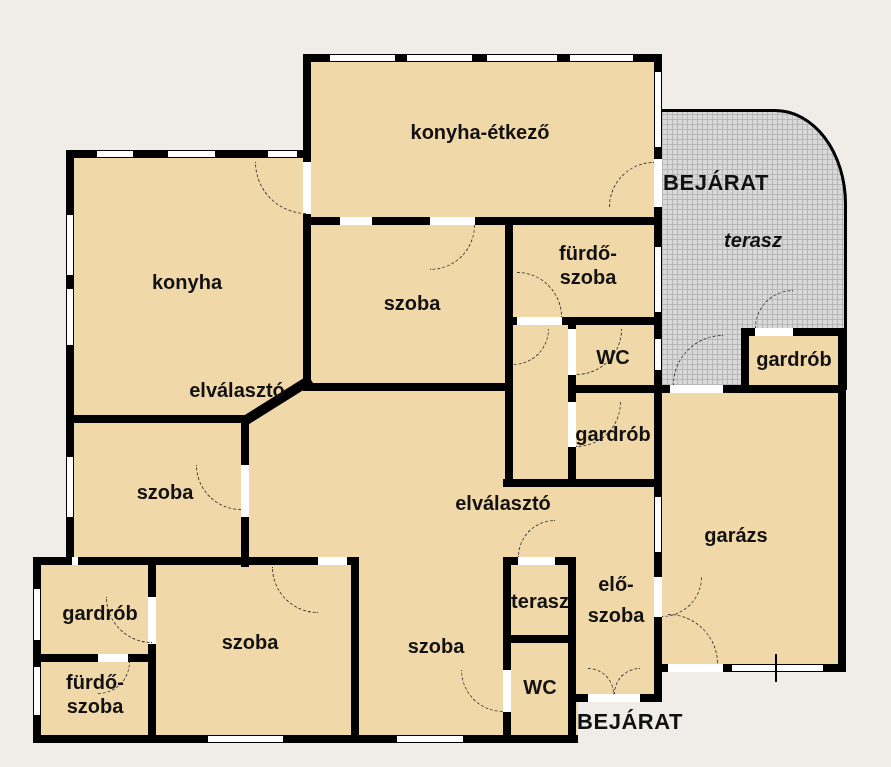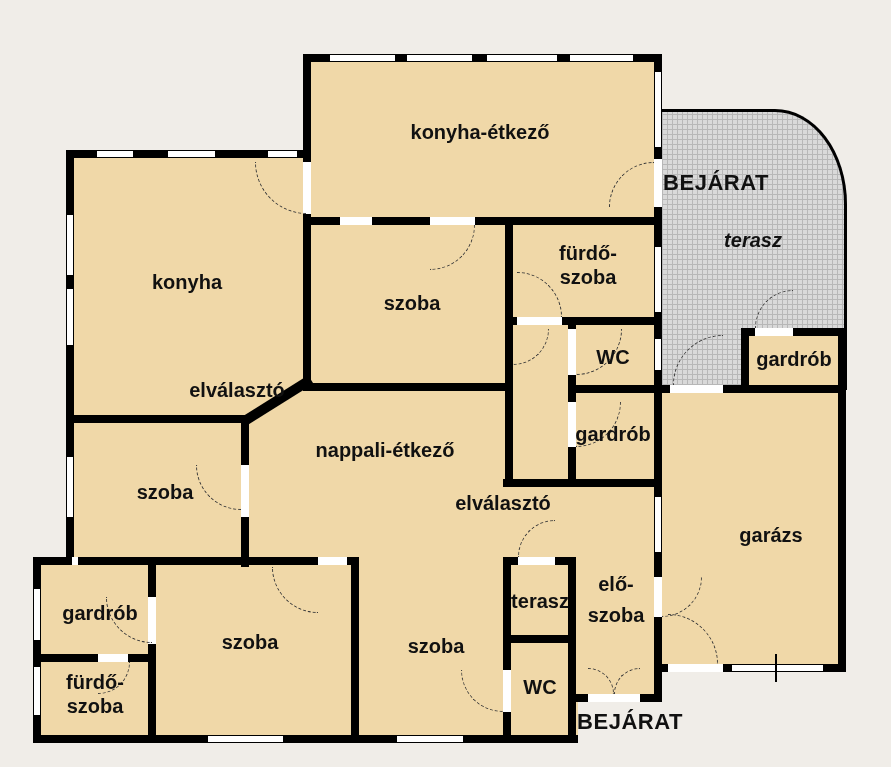--- a/index.html
+++ b/index.html
@@ -157,24 +157,23 @@
   <div class="lbl big" style="left:716px;top:171px;">BEJÁRAT</div>
   <div class="lbl" style="left:753px;top:228px;font-style:italic;">terasz</div>
   <div class="lbl" style="left:187px;top:270px;">konyha</div>
   <div class="lbl" style="left:412px;top:291px;">szoba</div>
   <div class="lbl" style="left:588px;top:241px;">fürdő-</div>
   <div class="lbl" style="left:588px;top:265px;">szoba</div>
   <div class="lbl" style="left:613px;top:345px;">WC</div>
   <div class="lbl" style="left:794px;top:347px;">gardrób</div>
   <div class="lbl" style="left:237px;top:378px;">elválasztó</div>
   <div class="lbl" style="left:613px;top:422px;">gardrób</div>
-  <div class="lbl" style="left:385px;top:438px;">nappali-étkező</div>
   <div class="lbl" style="left:503px;top:491px;">elválasztó</div>
   <div class="lbl" style="left:165px;top:480px;">szoba</div>
-  <div class="lbl" style="left:771px;top:523px;">garázs</div>
+  <div class="lbl" style="left:736px;top:523px;">garázs</div>
   <div class="lbl" style="left:100px;top:601px;">gardrób</div>
   <div class="lbl" style="left:250px;top:630px;">szoba</div>
   <div class="lbl" style="left:436px;top:634px;">szoba</div>
   <div class="lbl" style="left:540px;top:589px;">terasz</div>
   <div class="lbl" style="left:616px;top:572px;">elő-</div>
   <div class="lbl" style="left:616px;top:603px;">szoba</div>
   <div class="lbl" style="left:95px;top:670px;">fürdő-</div>
   <div class="lbl" style="left:95px;top:694px;">szoba</div>
   <div class="lbl" style="left:540px;top:675px;">WC</div>
   <div class="lbl big" style="left:630px;top:710px;">BEJÁRAT</div>

